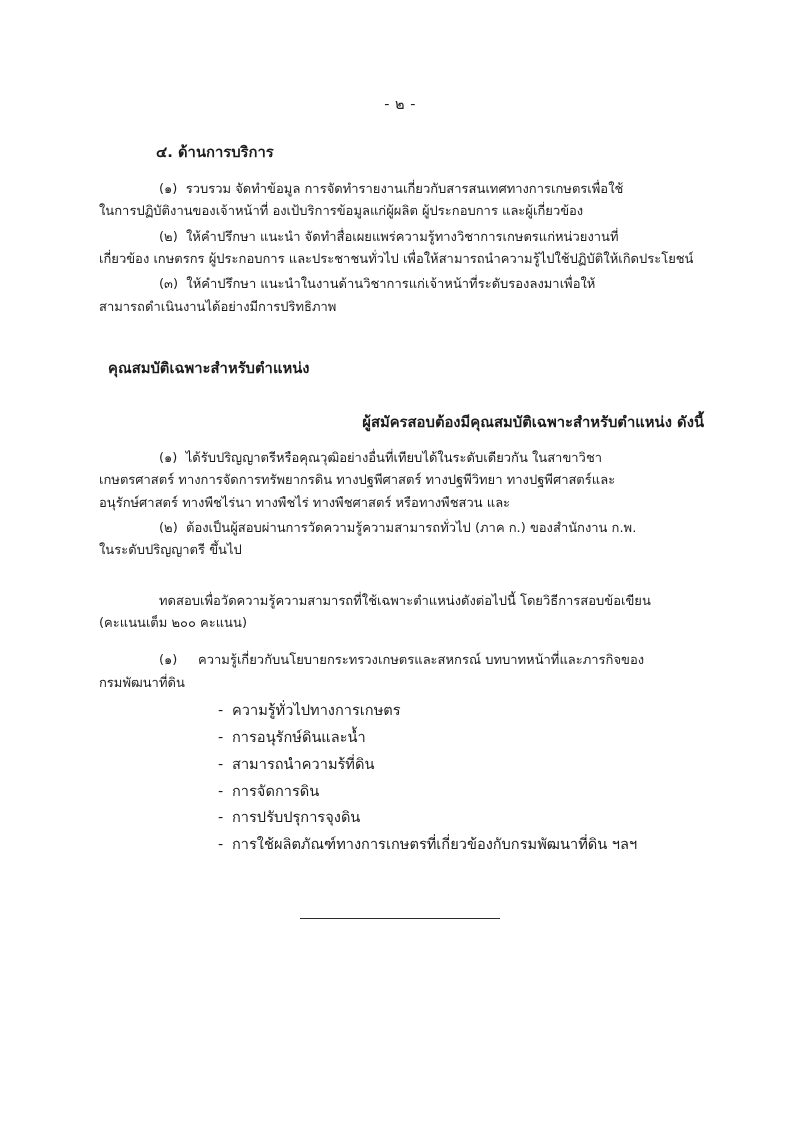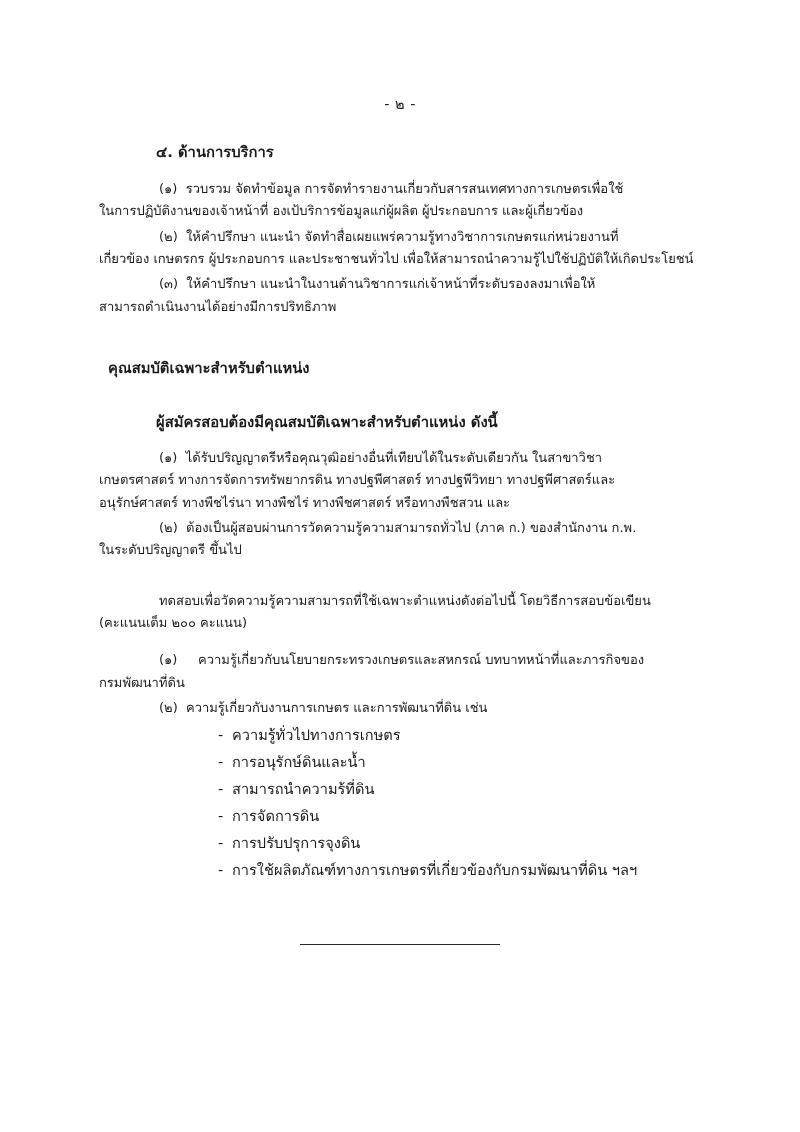--- a/index.html
+++ b/index.html
@@ -43,20 +43,21 @@
     font-size: 14.8px;
     line-height: 1.72;
     margin: 12px;
   }
   .sub-bold {
     font-weight: bold;
     font-size: 14.8px;
     line-height: 1.72;
     margin: 0;
     padding-left: 60px;
+    text-align: right;
   }
   .item {
     font-size: 13px;
     line-height: 1.72;
     margin: 3px;
   }
   .item .marker {
     display: inline-block;
   }
   .item-indent {
@@ -161,25 +162,20 @@
 
       <div class="gap-sm"></div>
 
       <div class="item">
         <span class="item-indent">
           <span class="marker">(๑)</span>&nbsp;&nbsp;&nbsp;&nbsp;&nbsp;<span>ความรู้เกี่ยวกับนโยบายกระทรวงเกษตรและสหกรณ์ บทบาทหน้าที่และภารกิจของ</span>
         </span><br>
         <span>กรมพัฒนาที่ดิน</span>
       </div>
 
-      <div class="item">
-        <span class="item-indent">
-          <span class="marker">(๒)</span>&nbsp;&nbsp;<span>ความรู้เกี่ยวกับงานการเกษตร และการพัฒนาที่ดิน เช่น</span>
-        </span>
-      </div>
 
       <ul class="bullets">
         <li>
           <span class="dash">-</span>
           <span>ความรู้ทั่วไปทางการเกษตร</span>
         </li>
         <li>
           <span class="dash">-</span>
           <span>การอนุรักษ์ดินและน้ำ</span>
         </li>

